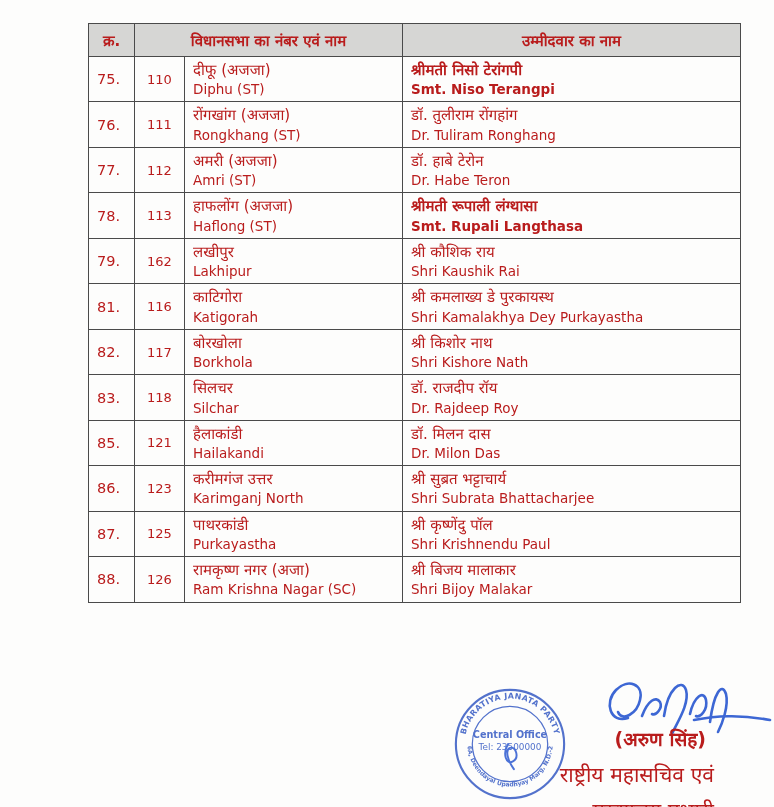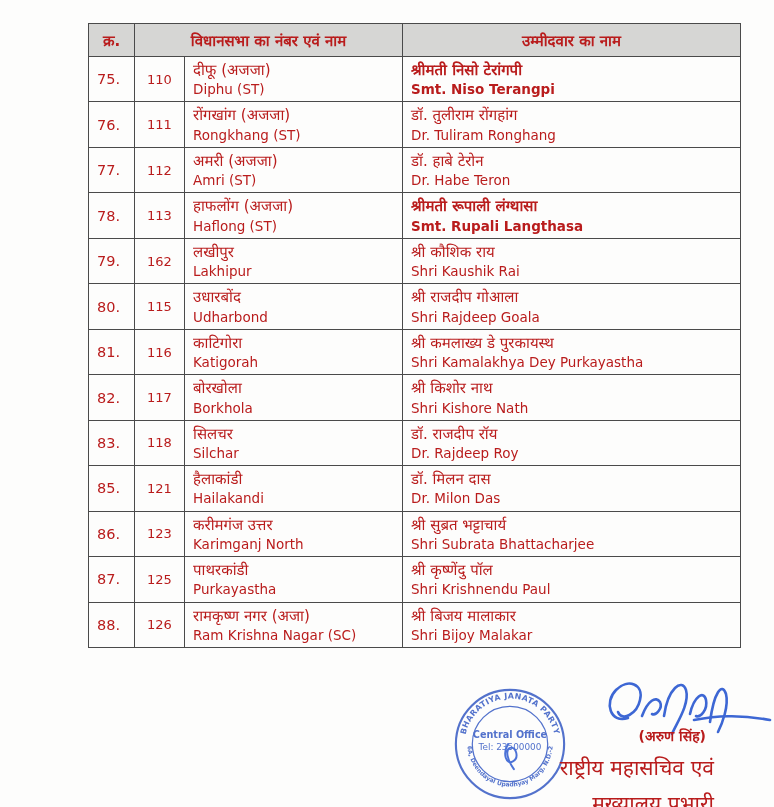--- a/index.html
+++ b/index.html
@@ -46,21 +46,21 @@
   }
   .signature-svg{
     position:absolute;left:598px;top:672px;
     width:176px;height:78px;
   }
   .sign-block{
     position:absolute;right:60px;top:726px;
     text-align:right;
   }
   .sign-name{
-    font-size:14px;font-weight:bold;
+    font-size:19px;font-weight:bold;
     margin:0 8px 6px 0;
   }
   .sign-desg{
     font-size:21px;
     line-height:1.7;
   }
 </style>
 </head>
 <body>
 
@@ -132,32 +132,20 @@
       <tr>
         <td class="c-sno">79.</td>
         <td class="c-no">162</td>
         <td class="c-name">
           <div class="line-hi">लखीपुर</div>
           <div class="line-en">Lakhipur</div>
         </td>
         <td class="c-cand">
           <div class="line-hi">श्री कौशिक राय</div>
           <div class="line-en">Shri Kaushik Rai</div>
-        </td>
-      </tr>
-      <tr>
-        <td class="c-sno">80.</td>
-        <td class="c-no">115</td>
-        <td class="c-name">
-          <div class="line-hi">उधारबोंद</div>
-          <div class="line-en">Udharbond</div>
-        </td>
-        <td class="c-cand">
-          <div class="line-hi">श्री राजदीप गोआला</div>
-          <div class="line-en">Shri Rajdeep Goala</div>
         </td>
       </tr>
       <tr>
         <td class="c-sno">81.</td>
         <td class="c-no">116</td>
         <td class="c-name">
           <div class="line-hi">काटिगोरा</div>
           <div class="line-en">Katigorah</div>
         </td>
         <td class="c-cand">

